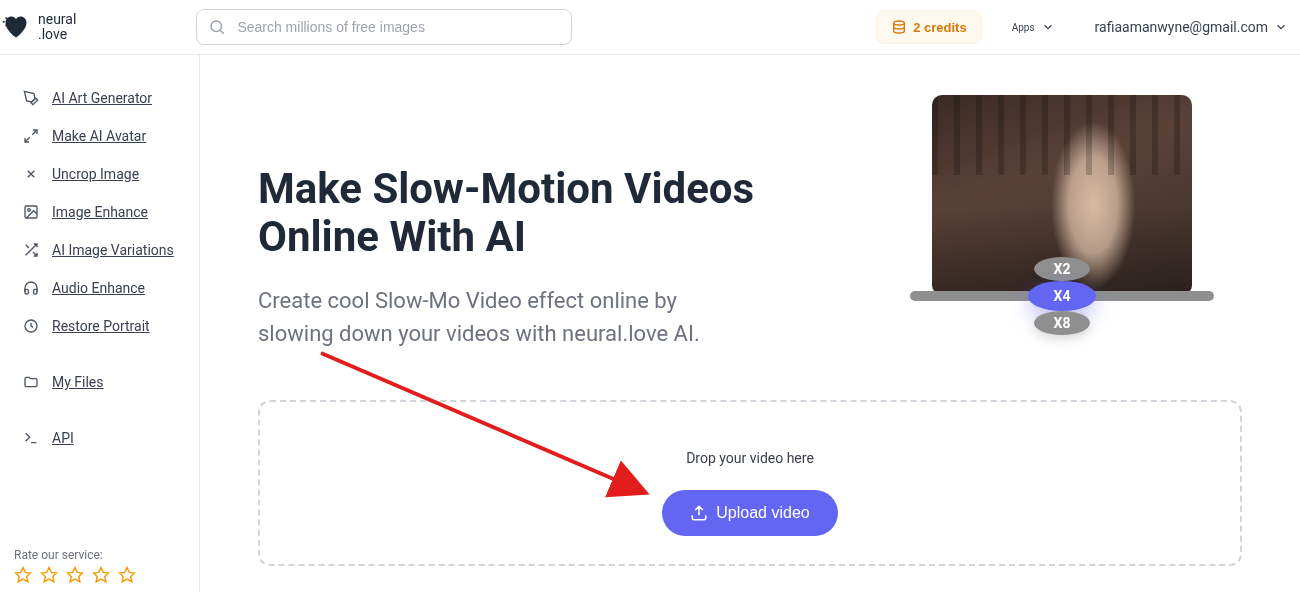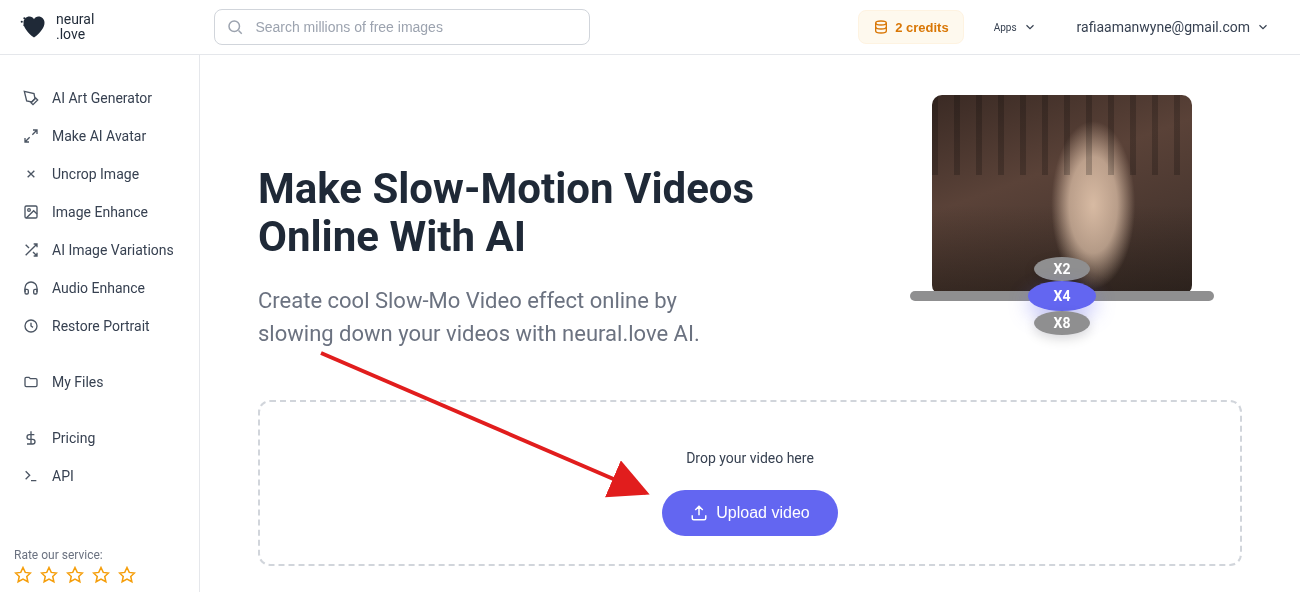--- a/index.html
+++ b/index.html
@@ -1,34 +1,34 @@
 <!DOCTYPE html>
 <html><head>
   <meta charset="utf-8">
   <style>
     * { margin: 0; padding: 0; box-sizing: border-box; }
     body { font-family: -apple-system, BlinkMacSystemFont, "Segoe UI", Roboto, sans-serif; background: #fff; width: 1300px; height: 592px; overflow: hidden; position: relative; }
     
-    .header { height: 55px; border-bottom: 1px solid #e5e7eb; display: flex; align-items: center; padding: 0 20px; gap: 20px; }
+    .header { height: 55px; border-bottom: 1px solid #e5e7eb; display: flex; align-items: center; padding: 0 2px; gap: 20px; }
     .logo { display: flex; align-items: center; gap: 8px; margin-right: 100px; }
     .logo-icon { width: 28px; height: 28px; position: relative; }
     .logo-text { font-size: 14px; line-height: 1.1; color: #1f2937; }
     
     .search-wrap { position: relative; width: 376px; }
     .search-input { width: 100%; height: 36px; border: 1px solid #d1d5db; border-radius: 8px; padding: 0 14px 0 40px; font-size: 14px; color: #8b5cf6; background: #fff; }
     .search-input::placeholder { color: #9ca3af; }
     .search-icon-pos { position: absolute; left: 12px; top: 50%; transform: translateY(-50%); color: #9ca3af; }
     
     .header-spacer { flex: 1; }
     .credits-btn { background: #fef9ee; border: 1px solid #fef3e1; color: #d97706; font-weight: 600; font-size: 13px; padding: 8px 14px; border-radius: 8px; display: flex; align-items: center; gap: 6px; cursor: pointer; justify-content: space-between; }
     .apps-btn { display: flex; align-items: center; gap: 6px; font-size: 10px; color: #374151; cursor: pointer; padding: 6px 10px; }
     .user-btn { display: flex; align-items: center; gap: 6px; font-size: 14px; color: #374151; cursor: pointer; padding: 6px 10px; }
     
     .sidebar { position: absolute; left: 0; top: 55px; width: 200px; height: calc(100% - 55px); border-right: 1px solid #e5e7eb; padding-top: 24px; background: #fff; }
-    .nav-item { display: flex; align-items: center; gap: 12px; padding: 10px 22px; font-size: 14px; color: #374151; cursor: pointer; }
+    .nav-item { display: flex; align-items: center; gap: 12px; padding: 10px 22px; font-size: 14px; color: #374151; cursor: pointer; text-decoration: underline; }
     .nav-sep { height: 18px; }
     .nav-icon { width: 18px; height: 18px; flex-shrink: 0; display: flex; align-items: center; justify-content: center; color: #4b5563; }
     
     .rate-section { position: absolute; bottom: 0; left: 0; padding: 8px 14px; }
     .rate-label { font-size: 12px; color: #6b7280; margin-bottom: 4px; }
     .stars { display: flex; gap: 8px; }
     .star { width: 18px; height: 18px; color: #f59e0b; cursor: pointer; }
     
     .main { position: absolute; left: 200px; top: 55px; right: 0; bottom: 0; padding: 40px 58px 0 58px; }
     .hero { display: flex; gap: 40px; align-items: flex-start; }
@@ -182,28 +182,20 @@
         <svg width="16" height="16" viewBox="0 0 24 24" fill="none" stroke="currentColor" stroke-width="2">
           <path d="M3 7a2 2 0 012-2h4l2 2h8a2 2 0 012 2v8a2 2 0 01-2 2H5a2 2 0 01-2-2V7z"></path>
         </svg>
       </span>
     <span>My Files</span>
   </div>
   <div class="nav-sep"></div>
   <div class="nav-item">
     <span class="nav-icon">
         <svg width="16" height="16" viewBox="0 0 24 24" fill="none" stroke="currentColor" stroke-width="2">
-          <path d="M12 2v20M17 7H9.5a3.5 3.5 0 000 7h5a3.5 3.5 0 010 7H6"></path>
-        </svg>
-      </span>
-    <span>Pricing</span>
-  </div>
-  <div class="nav-item">
-    <span class="nav-icon">
-        <svg width="16" height="16" viewBox="0 0 24 24" fill="none" stroke="currentColor" stroke-width="2">
           <path d="M4 17l6-6-6-6M12 19h8"></path>
         </svg>
       </span>
     <span>API</span>
   </div>
   <div class="rate-section">
     <div class="rate-label">Rate our service:</div>
     <div class="stars">
       <span class="star">
           <svg viewBox="0 0 24 24" fill="none" stroke="currentColor" stroke-width="2">

